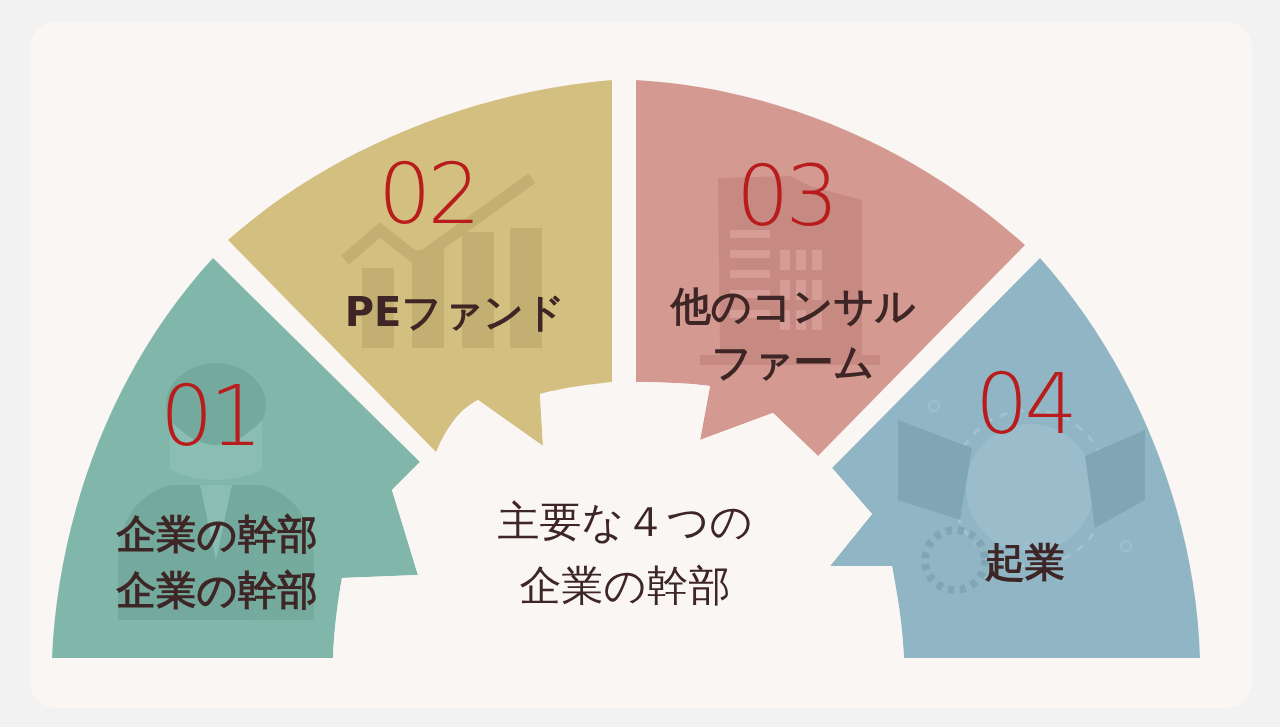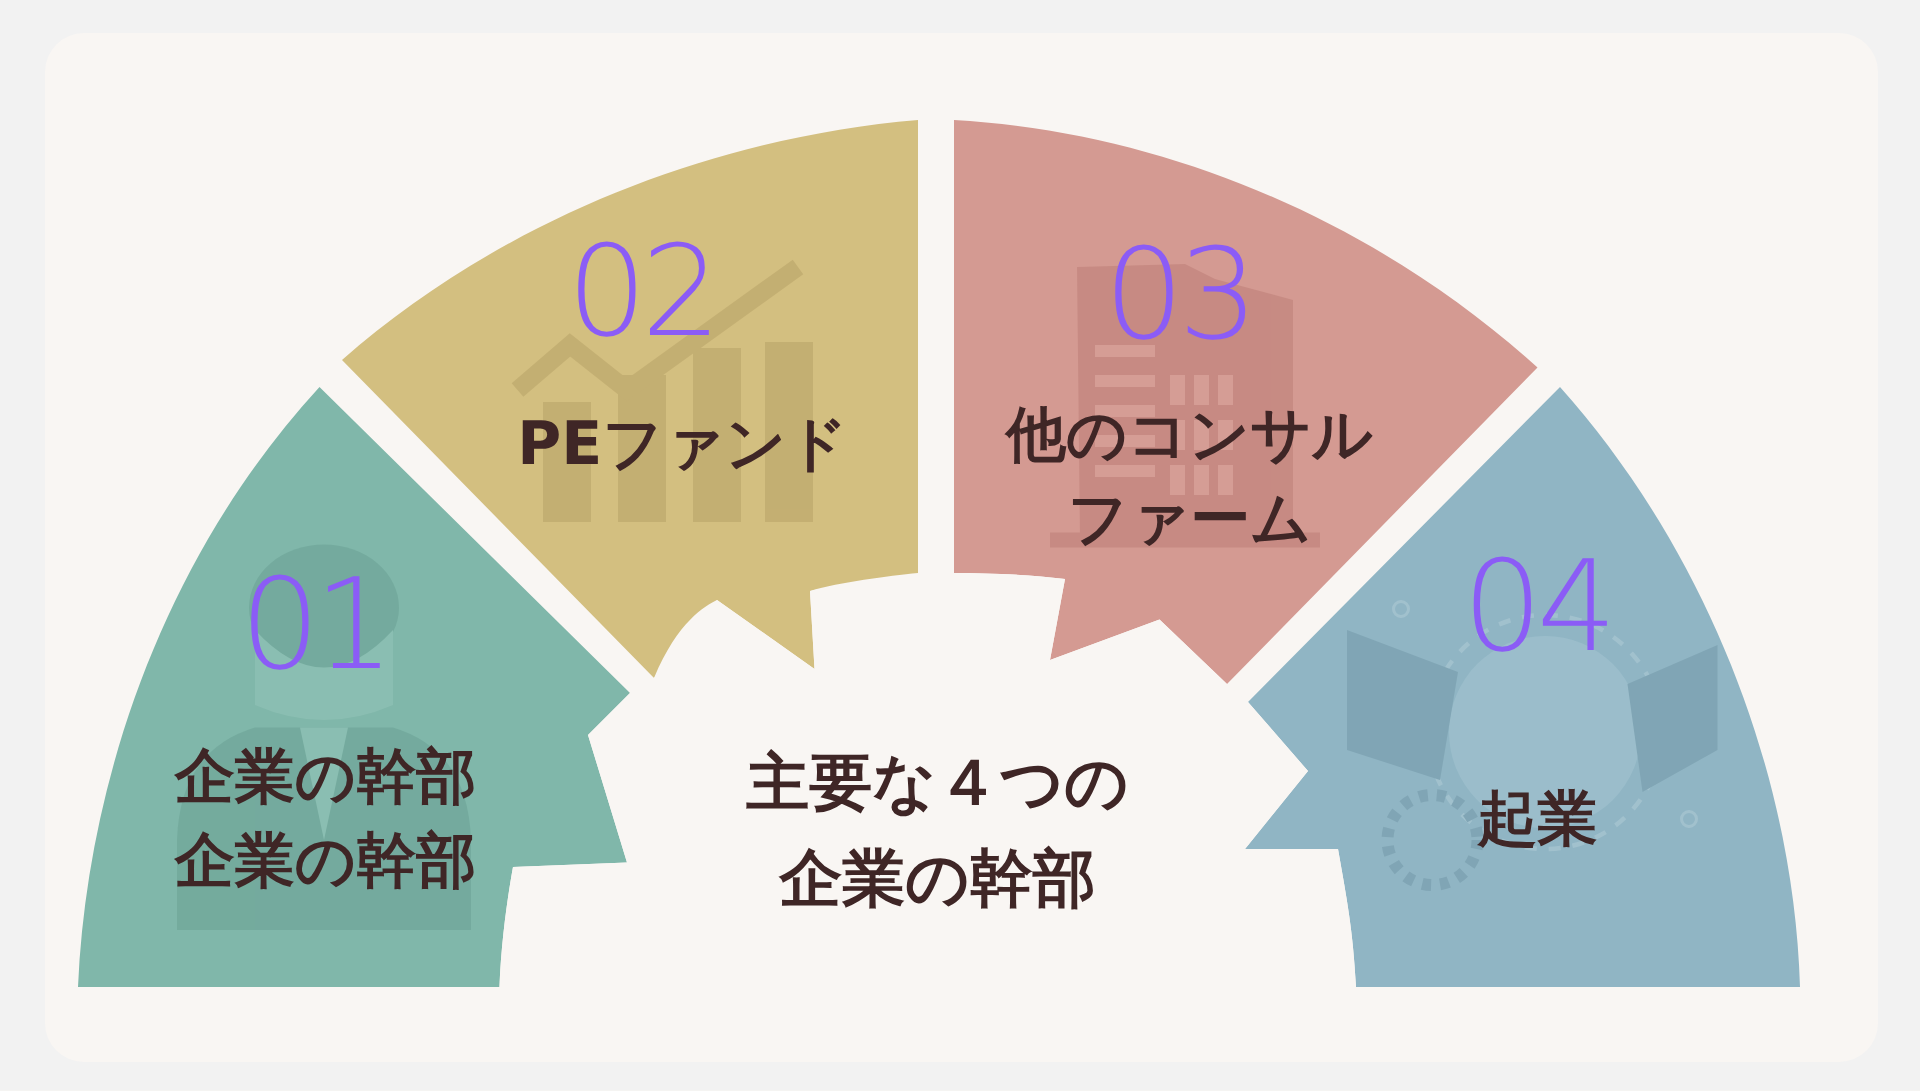--- a/index.html
+++ b/index.html
@@ -8,30 +8,31 @@
     background: #f2f2f2;
     font-family: "DejaVu Sans", "Liberation Sans", sans-serif;
     position: relative;
   }
   .card {
     position: absolute; left: 30px; top: 22px; width: 1222px; height: 686px;
     background: #f9f6f3; border-radius: 26px;
   }
   svg.fan { position: absolute; left: 0; top: 0; }
   .num {
-    position: absolute; color: #8b5cf6; font-family: "DejaVu Sans", sans-serif;
+    position: absolute; color: #b91c1c; font-family: "DejaVu Sans", sans-serif;
     font-weight: 300; font-size: 84px; line-height: 1; letter-spacing: -4px;
   }
   .label {
     position: absolute; color: #3f2626; font-size: 40px; font-weight: bold;
     line-height: 56px; text-align: center; white-space: nowrap;
     font-family: "DejaVu Sans", sans-serif;
+    margin-top: 16px;
   }
   .title {
-    position: absolute; color: #3f2626; font-size: 42px; font-weight: bold;
+    position: absolute; color: #3f2626; font-size: 42px; font-weight: normal;
     text-align: center; line-height: 64px; white-space: nowrap;
     font-family: "DejaVu Sans", sans-serif;
   }
 </style>
 </head>
 <body>
 
 <div class="card"></div>
 
 <svg class="fan" width="1280" height="727" viewBox="0 0 1280 727">

